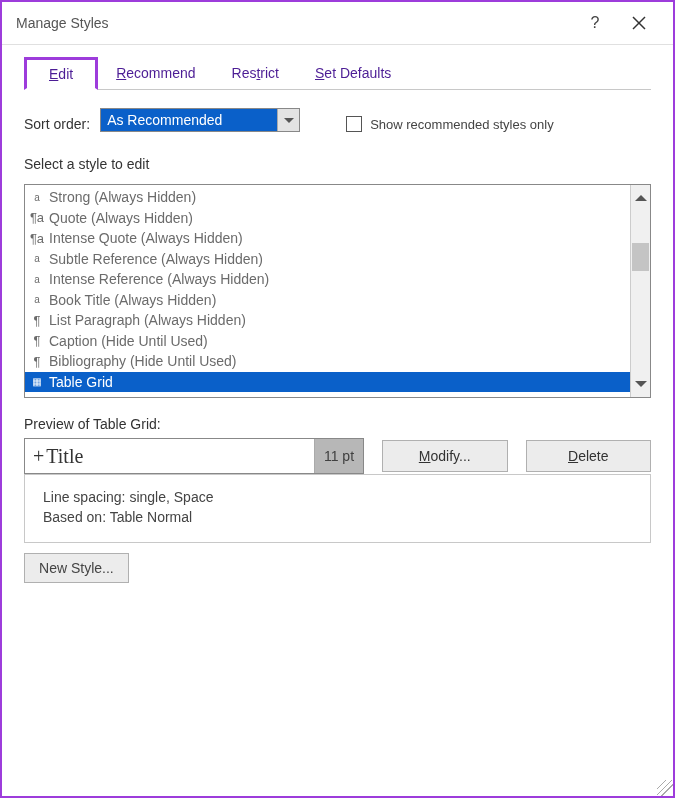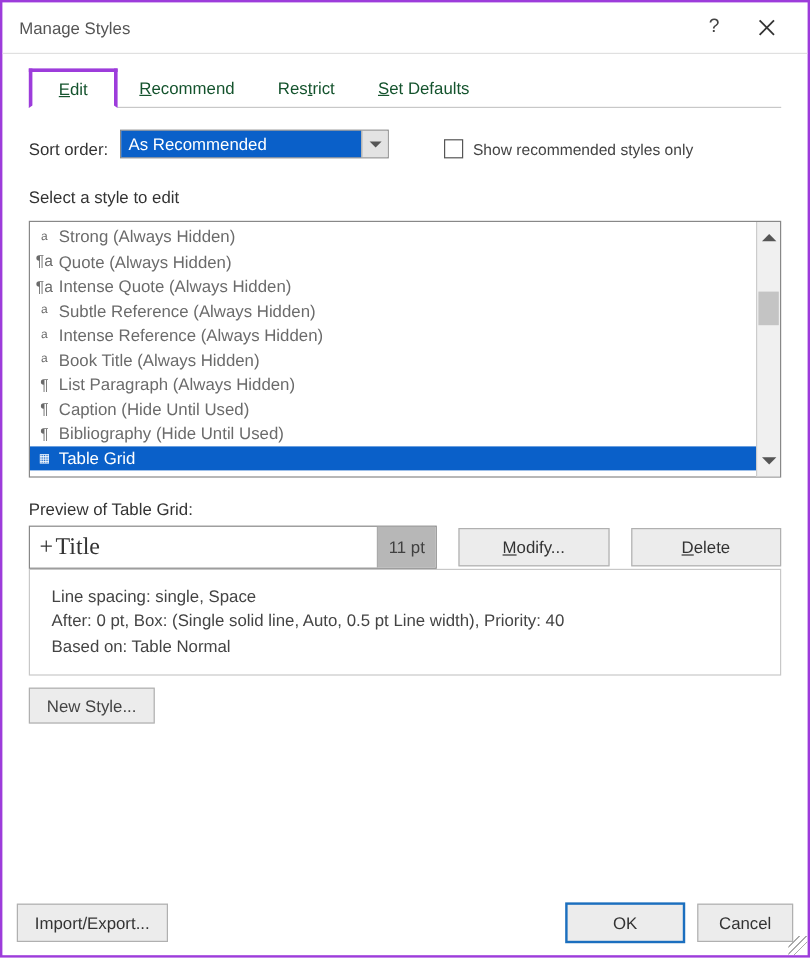--- a/index.html
+++ b/index.html
@@ -30,21 +30,21 @@
   }
   .body-area { padding: 8px 22px 0 22px; }
   .tabs {
     display: flex;
     margin-top: 4px;
     border-bottom: 1px solid #c8c8c8;
   }
   .tab {
     padding: 8px 18px 8px 18px;
     font-size: 14px;
-    color: #14532d;
+    color: #4c1d95;
     position: relative;
     cursor: default;
   }
   .tab-active {
     border: 3px solid #9d3cdb;
     border-bottom: 2px solid #fff;
     background: #fff;
     margin-bottom: -1px;
     padding: 6px 22px;
     font-weight: 400;
@@ -55,21 +55,21 @@
     margin-top: 18px; gap: 10px;
   }
   .sort-label { font-size: 14px; color:#333; }
   .dropdown {
     display: flex; align-items: stretch;
     height: 24px;
     border: 1px solid #888;
   }
   .dropdown-sel {
     background: #0a60c9; color: #fff;
-    padding: 2px 6px; width: 200px;
+    padding: 2px 6px; width: 176px;
     font-size: 14px; display:flex; align-items:center;
   }
   .dropdown-btn {
     width: 22px; background: #e3e3e3;
     display:flex; align-items:center; justify-content:center;
     border-left: 1px solid #aaa;
   }
   .dd-caret { border: 5px solid transparent; border-top-color:#555; margin-top:5px;}
   .checkbox-row { display:flex; align-items:center; gap:8px; margin-left:36px;}
   .chk { width:16px; height:16px; border:1px solid #555; }
@@ -259,29 +259,22 @@
           <span>Title</span>
         </div>
       <div class="preview-size">11 pt</div>
     </div>
     <div class="action-btn"><span class="ul">M</span>odify...</div>
     <div class="action-btn"><span class="ul">D</span>elete</div>
   </div>
 
   <div class="desc-box">
     <div>Line spacing:  single, Space</div>
-    <div>After:  0 pt, Box: (Single solid line, Auto,  0.5 pt Line width), Priority: 40</div>
     <div>Based on: Table Normal</div>
   </div>
 
   <div class="new-style-btn"><span class="ul">N</span>ew Style...</div>
 </div>
 
 <div class="bottom-area">
-  <div class="footer">
-    <div class="footer-btn">Import/Export...</div>
-    <div class="footer-spacer"></div>
-    <div class="footer-btn ok-btn">OK</div>
-    <div class="footer-btn">Cancel</div>
-  </div>
 </div>
 
 <div class="grip"></div>
 
 </body></html>

